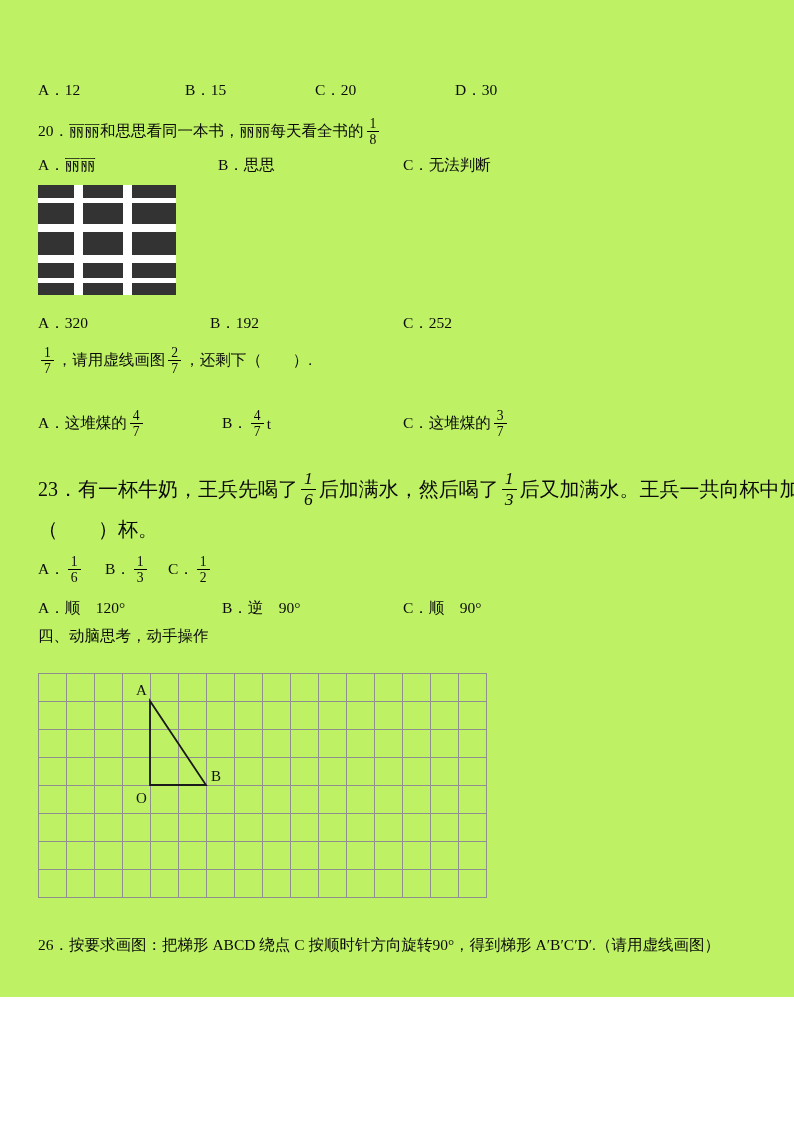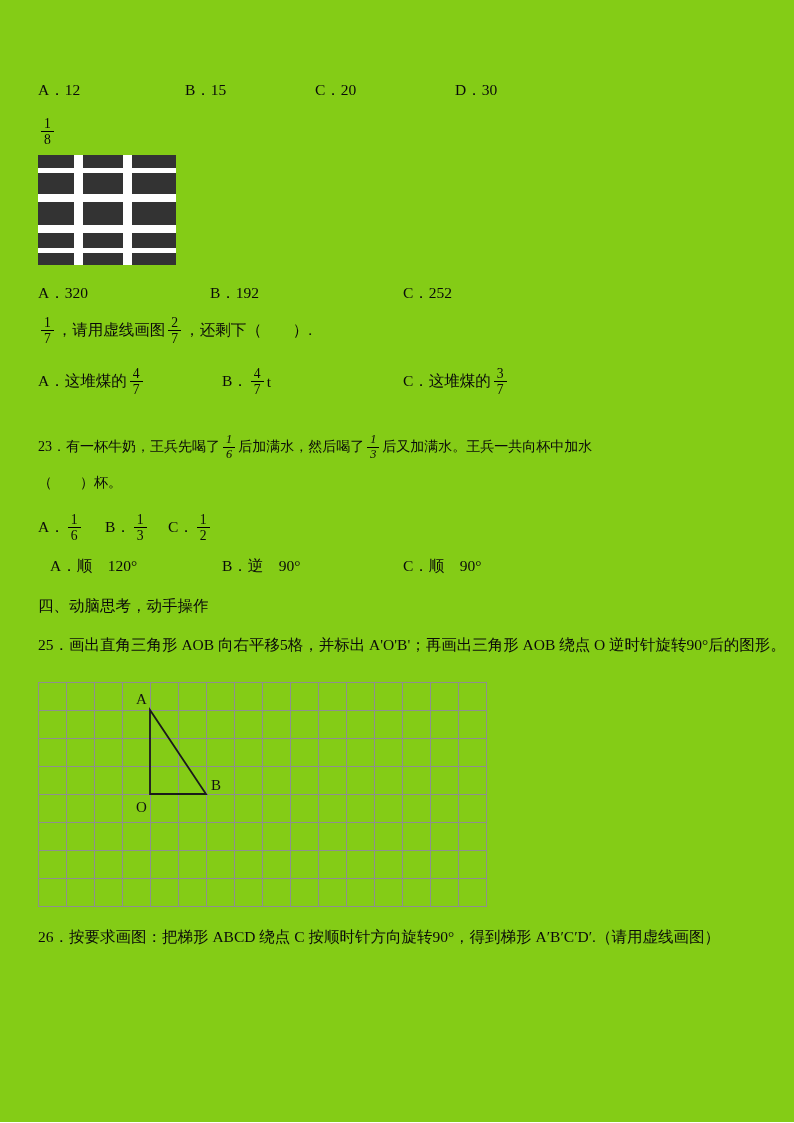--- a/index.html
+++ b/index.html
@@ -1,66 +1,72 @@
 <!DOCTYPE html>
 <html><head>
 <meta charset="utf-8">
 <style>
   html,body { margin:0; padding:0; background:#ffffff; }
   .page {
     position:relative;
-    width:794px; height:1122px;
+    width:794px; height:997px;
     box-sizing:border-box;
     padding:80px 38px 40px 38px;
-    background:#84cc16;
+    background:#bef264;
     color:#0a0a0a;
     font-family:"Liberation Serif","DejaVu Serif",serif;
     font-size:15.5px;
     overflow:hidden;
   }
   .line { white-space:pre; }
   .fracline { display:flex; align-items:center; white-space:pre; }
   .optrow { position:relative; height:22px; }
   .optrow.tall { height:36px; }
   .opt { position:absolute; top:0; display:inline-flex; align-items:center; white-space:pre; }
   .frac { display:inline-flex; flex-direction:column; align-items:center;
           line-height:1.1; font-size:0.88em; margin:0 3px; }
   .frac .num { padding:0 3px; }
   .frac .den { border-top:1px solid #000; padding:0 3px; }
   .frac.it { font-style:italic; }
-  .q23 { font-size:14px; }
+  .q23 { font-size:20px; }
   .q23 .l1 { display:flex; align-items:center; white-space:pre; height:42px; }
   .q23 .l2 { margin-top:6px; height:28px; }
   .mt14 { margin-top:14px; }
   .mt8  { margin-top:8px;  }
   .mt10 { margin-top:10px; }
-  .mt16 { margin-top:20px; }
+  .mt16 { margin-top:32px; }
   .mt24 { margin-top:24px; }
-  .mt6  { margin-top:18px;  }
+  .mt6  { margin-top:6px;  }
   .mt26 { margin-top:26px; }
-  .mt30 { margin-top:14px; }
+  .mt30 { margin-top:31px; }
   svg text { font-family:"Liberation Serif","DejaVu Serif",serif; font-size:15px; fill:#111; }
 </style>
 </head>
 <body>
 
 <div class="page">
 
   <div class="optrow">
     <span class="opt" style="left:0">A．12</span>
     <span class="opt" style="left:147px">B．15</span>
     <span class="opt" style="left:277px">C．20</span>
     <span class="opt" style="left:417px">D．30</span>
   </div>
 
   <div class="fracline mt14">
+    <span>20．丽丽和思思看同一本书，丽丽每天看全书的</span>
     <span class="frac">
       <span class="num">1</span>
       <span class="den">8</span>
     </span>
+  </div>
+  <div class="optrow mt8">
+    <span class="opt" style="left:0">A．丽丽</span>
+    <span class="opt" style="left:180px">B．思思</span>
+    <span class="opt" style="left:365px">C．无法判断</span>
   </div>
 
   <div class="mt8">
     <svg width="138" height="110" viewBox="0 0 138 110">
       <rect x="0" y="0" width="138" height="110" fill="#333333"></rect>
       <rect x="0" y="13" width="138" height="5" fill="#ffffff"></rect>
       <rect x="0" y="39" width="138" height="8" fill="#ffffff"></rect>
       <rect x="0" y="70" width="138" height="8" fill="#ffffff"></rect>
       <rect x="0" y="93" width="138" height="5" fill="#ffffff"></rect>
       <rect x="36" y="0" width="9" height="110" fill="#ffffff"></rect>
@@ -144,28 +150,27 @@
     <span class="opt" style="left:130px">
       <span>C．</span>
       <span class="frac">
         <span class="num">1</span>
         <span class="den">2</span>
       </span>
     </span>
   </div>
 
   <div class="optrow mt8">
-    <span class="opt" style="left:12px">A．顺　120°</span>
+    <span class="opt" style="left:0">A．顺　120°</span>
     <span class="opt" style="left:184px">B．逆　90°</span>
     <span class="opt" style="left:365px">C．顺　90°</span>
   </div>
 
   <div class="line mt6">四、动脑思考，动手操作</div>
 
-  <div class="line mt6">25．画出直角三角形 AOB 向右平移5格，并标出 A'O'B'；再画出三角形 AOB 绕点 O 逆时针旋转90°后的图形。</div>
   <div class="mt26">
     <svg width="450" height="227" viewBox="0 0 450 227">
       <defs>
         <pattern id="gridcell" width="28" height="28" patternUnits="userSpaceOnUse">
           <path d="M 28 0.5 L 0 0.5 M 0.5 0 L 0.5 28" fill="none" stroke="#8f8f8f" stroke-width="1"></path>
         </pattern>
       </defs>
       <rect x="0.5" y="0.5" width="448" height="224" fill="url(#gridcell)" stroke="#8f8f8f"></rect>
       <polygon points="112,28 112,112 168,112" fill="none" stroke="#1a1a1a" stroke-width="1.8"></polygon>
       <text x="98" y="22">A</text>

